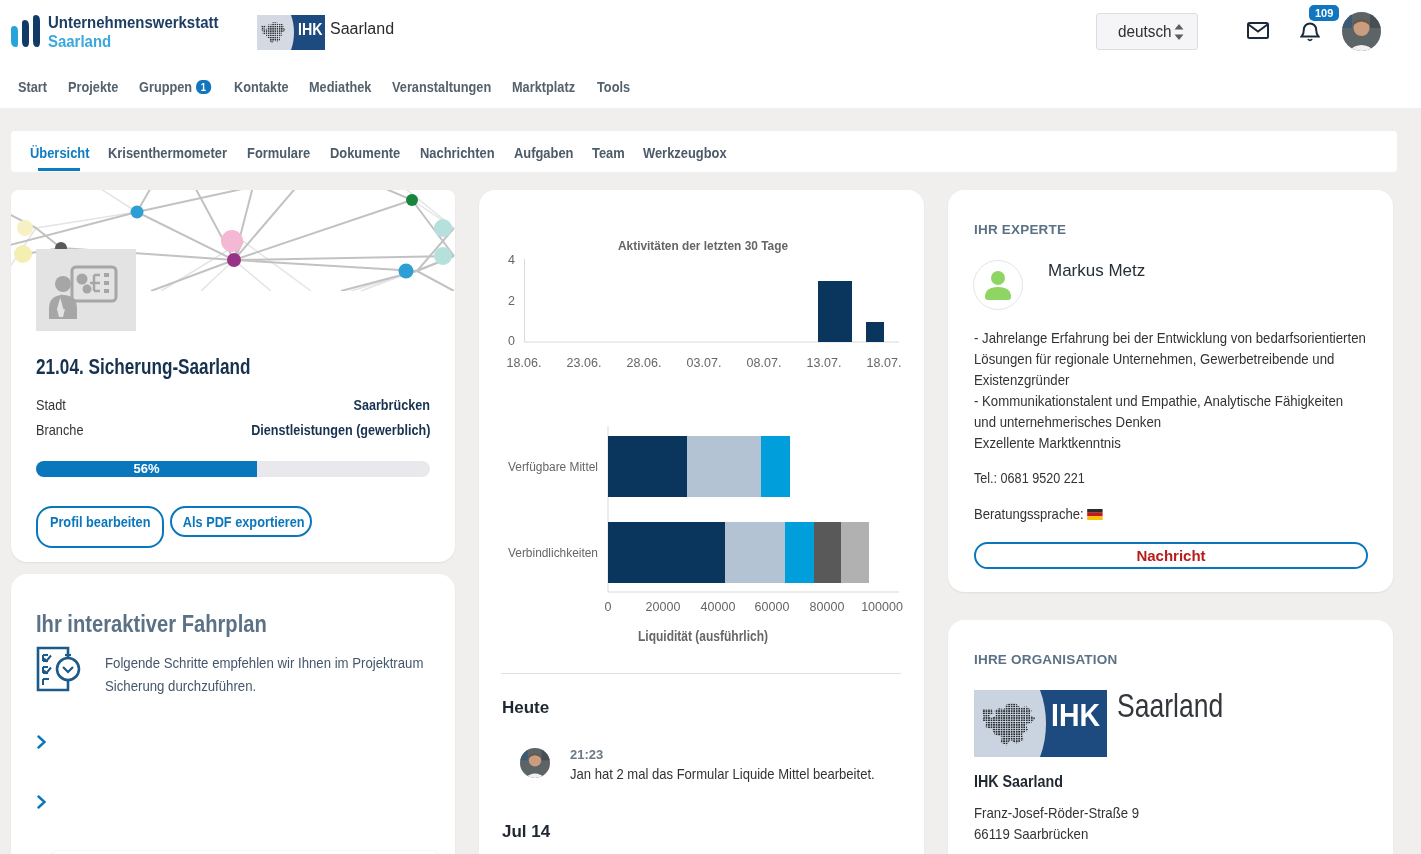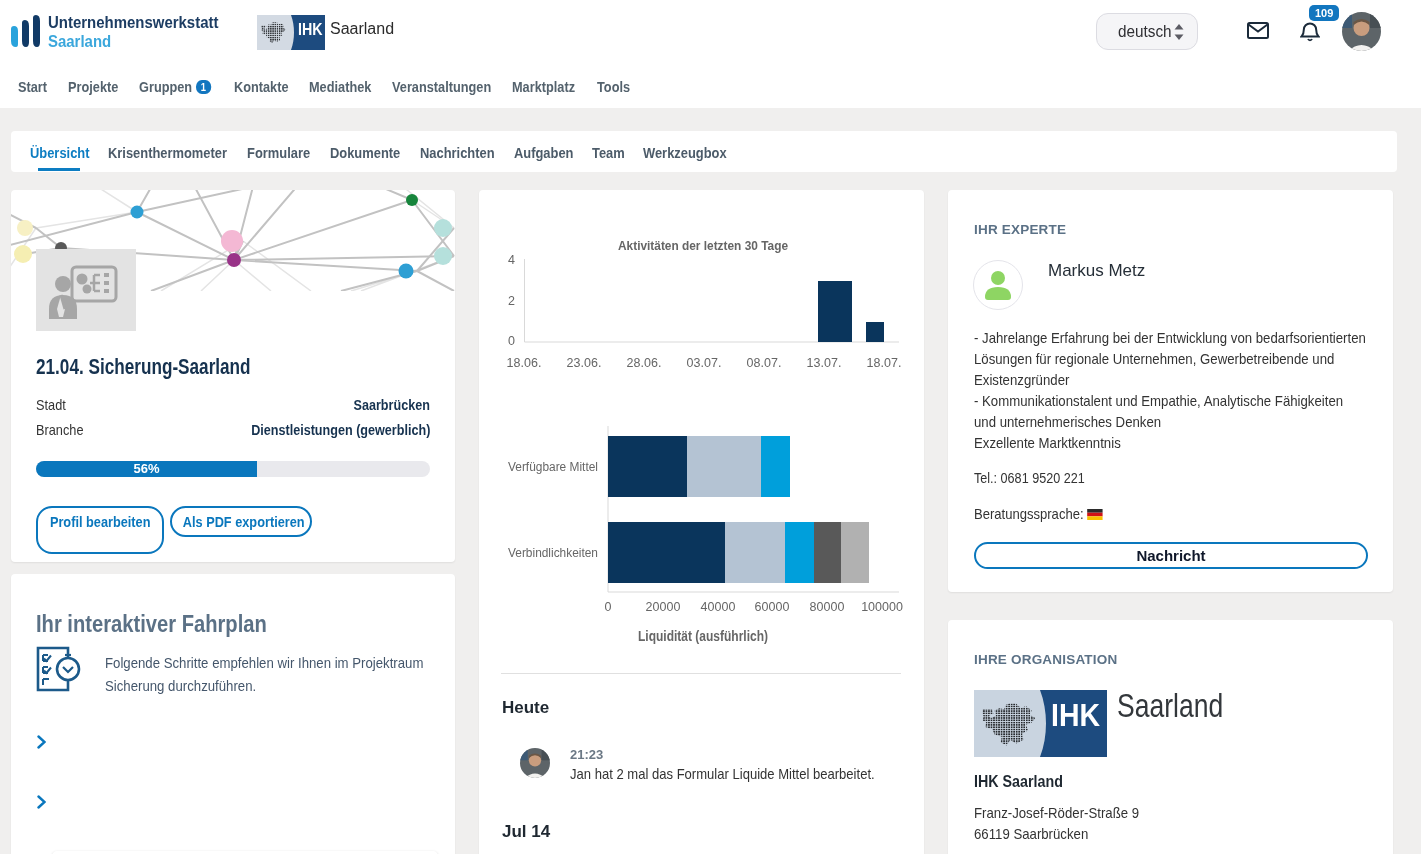--- a/index.html
+++ b/index.html
@@ -6,37 +6,37 @@
 *{margin:0;padding:0;box-sizing:border-box}
 html,body{width:1421px;height:854px;overflow:hidden}
 body{font-family:"Liberation Sans",sans-serif;background:#f0efee;position:relative}
 
 #header{position:absolute;top:0;left:0;width:1421px;height:108px;background:#fff}
 #uwlogo{position:absolute;top:15px;left:11px}
 #uwtext{position:absolute;top:13px;left:48px;font-size:17px;font-weight:700;color:#1d3d63;line-height:19px;transform:scaleX(0.88);transform-origin:0 0;white-space:nowrap}
 #uwtext .sl{color:#3ba7dc;font-weight:700}
 #ihklogo{position:absolute;top:15px;left:257px}
 #ihksaar{position:absolute;top:20px;left:330px;font-size:16px;color:#2b2b2b}
-#langsel{position:absolute;top:13px;left:1096px;width:102px;height:37px;background:#f5f5f7;border:1px solid #dcdce2;border-radius:12px;font-size:17px;color:#2f2f33;line-height:35px;padding-left:21px}
+#langsel{position:absolute;top:13px;left:1096px;width:102px;height:37px;background:#f5f5f7;border:1px solid #dcdce2;border-radius:3px;font-size:17px;color:#2f2f33;line-height:35px;padding-left:21px}
 #langsel .txt{display:inline-block;transform:scaleX(0.9);transform-origin:0 50%}
 #langsel .arr{position:absolute;right:12px;top:0}
 .hicon{position:absolute;top:22px}
 #badge109{position:absolute;top:5px;left:1309px;background:#1276bf;color:#fff;font-size:11px;font-weight:700;border-radius:5px;padding:2px 6px}
 #avatar{position:absolute;top:12px;left:1342px;width:39px;height:39px;border-radius:50%;overflow:hidden}
 
 #mainnav{position:absolute;top:78px;left:0;width:1421px;height:20px;font-size:15px;font-weight:700;color:#54626d}
 #mainnav span.item{position:absolute;transform:scaleX(0.85);transform-origin:0 50%;white-space:nowrap}
 #gbadge{display:inline-block;background:#1276bf;color:#fff;font-size:11px;font-weight:700;border-radius:7px;padding:1px 6px;position:relative;top:-1px}
 
 #tabs{position:absolute;top:131px;left:11px;width:1386px;height:41px;background:#fff;border-radius:4px;font-size:15px;font-weight:700;color:#4c5b69}
 #tabs .tab{position:absolute;top:13px;transform:scaleX(0.86);transform-origin:0 50%;white-space:nowrap}
 #tabs .active{color:#0d7dc2}
 #tabs .uline{position:absolute;top:37px;height:3px;background:#0d7dc2}
 
-.card{position:absolute;background:#fff;border-radius:4px;box-shadow:0 1px 2px rgba(0,0,0,0.07)}
+.card{position:absolute;background:#fff;border-radius:16px;box-shadow:0 1px 2px rgba(0,0,0,0.07)}
 #c-profile{left:11px;top:190px;width:444px;height:372px}
 #c-fahrplan{left:11px;top:574px;width:444px;height:300px}
 #c-mid{left:479px;top:190px;width:445px;height:684px}
 #c-expert{left:948px;top:190px;width:445px;height:402px}
 #c-org{left:948px;top:620px;width:445px;height:254px}
 
 #banner{position:absolute;top:0;left:0;width:444px;height:101px;border-radius:8px 8px 0 0;overflow:hidden}
 #thumb{position:absolute;top:59px;left:25px;width:100px;height:82px;background:#e3e3e3}
 #ptitle{position:absolute;top:164px;left:25px;font-size:22px;font-weight:700;color:#16324f;transform:scaleX(0.78);transform-origin:0 0;white-space:nowrap}
 .prow{position:absolute;left:25px;right:25px;font-size:15px;color:#333}
@@ -59,21 +59,21 @@
 #mavatar{position:absolute;top:558px;left:41px;width:30px;height:30px;border-radius:50%;overflow:hidden}
 #mtime{position:absolute;top:557px;left:91px;font-size:13px;font-weight:700;color:#6b7885}
 #mtext{position:absolute;top:575px;left:91px;font-size:15px;color:#333;transform:scaleX(0.87);transform-origin:0 0;white-space:nowrap}
 
 .cardlabel{position:absolute;left:26px;font-size:13.5px;font-weight:700;color:#5b7186;letter-spacing:0.2px}
 #eavatar{position:absolute;top:70px;left:25px;width:50px;height:50px;border-radius:50%;border:1px solid #e4e4ea}
 #ename{position:absolute;top:71px;left:100px;font-size:17px;font-weight:400;color:#262f38}
 #edesc{position:absolute;top:137px;left:26px;width:450px;font-size:15px;color:#333;line-height:21px;transform:scaleX(0.88);transform-origin:0 0;white-space:nowrap}
 #etel{position:absolute;top:279px;left:26px;font-size:15px;color:#333;transform:scaleX(0.84);transform-origin:0 0;white-space:nowrap}
 #elang{position:absolute;top:315px;left:26px;font-size:15px;color:#333;transform:scaleX(0.87);transform-origin:0 0;white-space:nowrap}
-#ebtn{position:absolute;top:352px;left:26px;width:394px;height:27px;border:2px solid #0a77bd;border-radius:14px;color:#0f172a;font-size:15px;font-weight:700;text-align:center;line-height:23px}
+#ebtn{position:absolute;top:352px;left:26px;width:394px;height:27px;border:2px solid #0a77bd;border-radius:14px;color:#b91c1c;font-size:15px;font-weight:700;text-align:center;line-height:23px}
 
 #orglogo{position:absolute;top:70px;left:26px}
 #orgsaar{position:absolute;top:66px;left:169px;font-size:34px;color:#33373b;transform:scaleX(0.78);transform-origin:0 0;white-space:nowrap}
 #orgname{position:absolute;top:152px;left:26px;font-size:17px;font-weight:700;color:#1f2831;transform:scaleX(0.84);transform-origin:0 0;white-space:nowrap}
 #orgaddr{position:absolute;top:182px;left:26px;font-size:15px;color:#333;line-height:21px;transform:scaleX(0.88);transform-origin:0 0;white-space:nowrap}
 </style>
 </head>
 <body>
 <div id="header"></div>
 <svg id="uwlogo" width="34" height="35" viewBox="0 0 34 35">
@@ -187,21 +187,21 @@
       <path d="M54 34 l4 0" stroke="#a6a6a6" stroke-width="2.5" fill="none"></path>
     </g>
   </svg>
   </div>
   <div id="ptitle">21.04. Sicherung-Saarland</div>
   <div class="prow" style="top:206px"><span class="lab">Stadt</span><b>Saarbrücken</b></div>
   <div class="prow" style="top:231px"><span class="lab">Branche</span><b>Dienstleistungen (gewerblich)</b></div>
   <div id="pbar">
       <div id="pfill">56%</div>
     </div>
-  <div class="obtn" style="top:316px;left:25px;width:128px;height:48px;line-height:27px"><span>Profil bearbeiten</span></div>
+  <div class="obtn" style="top:316px;left:25px;width:128px;height:42px;line-height:27px"><span>Profil bearbeiten</span></div>
   <div class="obtn" style="top:316px;left:159px;width:142px;height:31px;line-height:27px"><span>Als PDF exportieren</span></div>
 </div>
 
 <div class="card" id="c-fahrplan">
   <div id="ftitle">Ihr interaktiver Fahrplan</div>
   <div id="ficon">
   <svg width="46" height="46" viewBox="0 0 46 46">
     <g fill="none" stroke="#1c5a8a" stroke-width="2.6">
       <path d="M32 12 L32 2 L2 2 L2 44 L32 44 L32 34"></path>
       <path d="M7 9 L12 9 M7 9 L7 15 M7 15 L12 15" stroke-width="2"></path>

